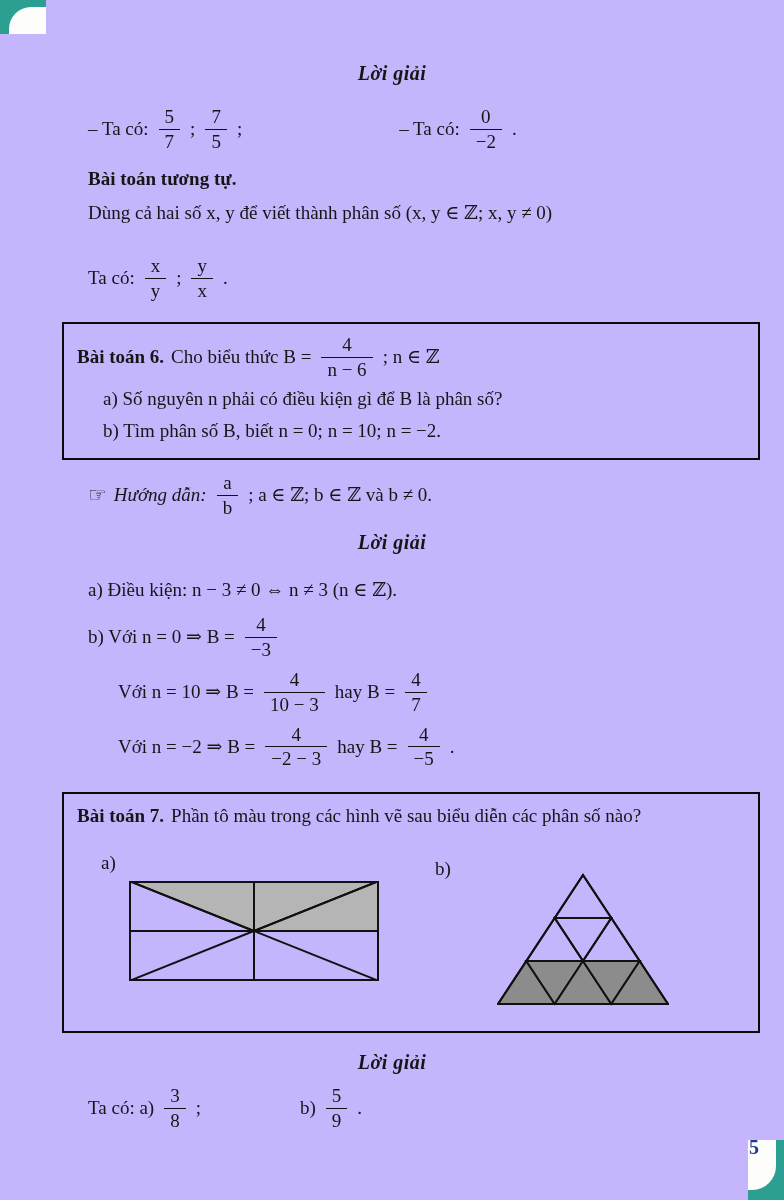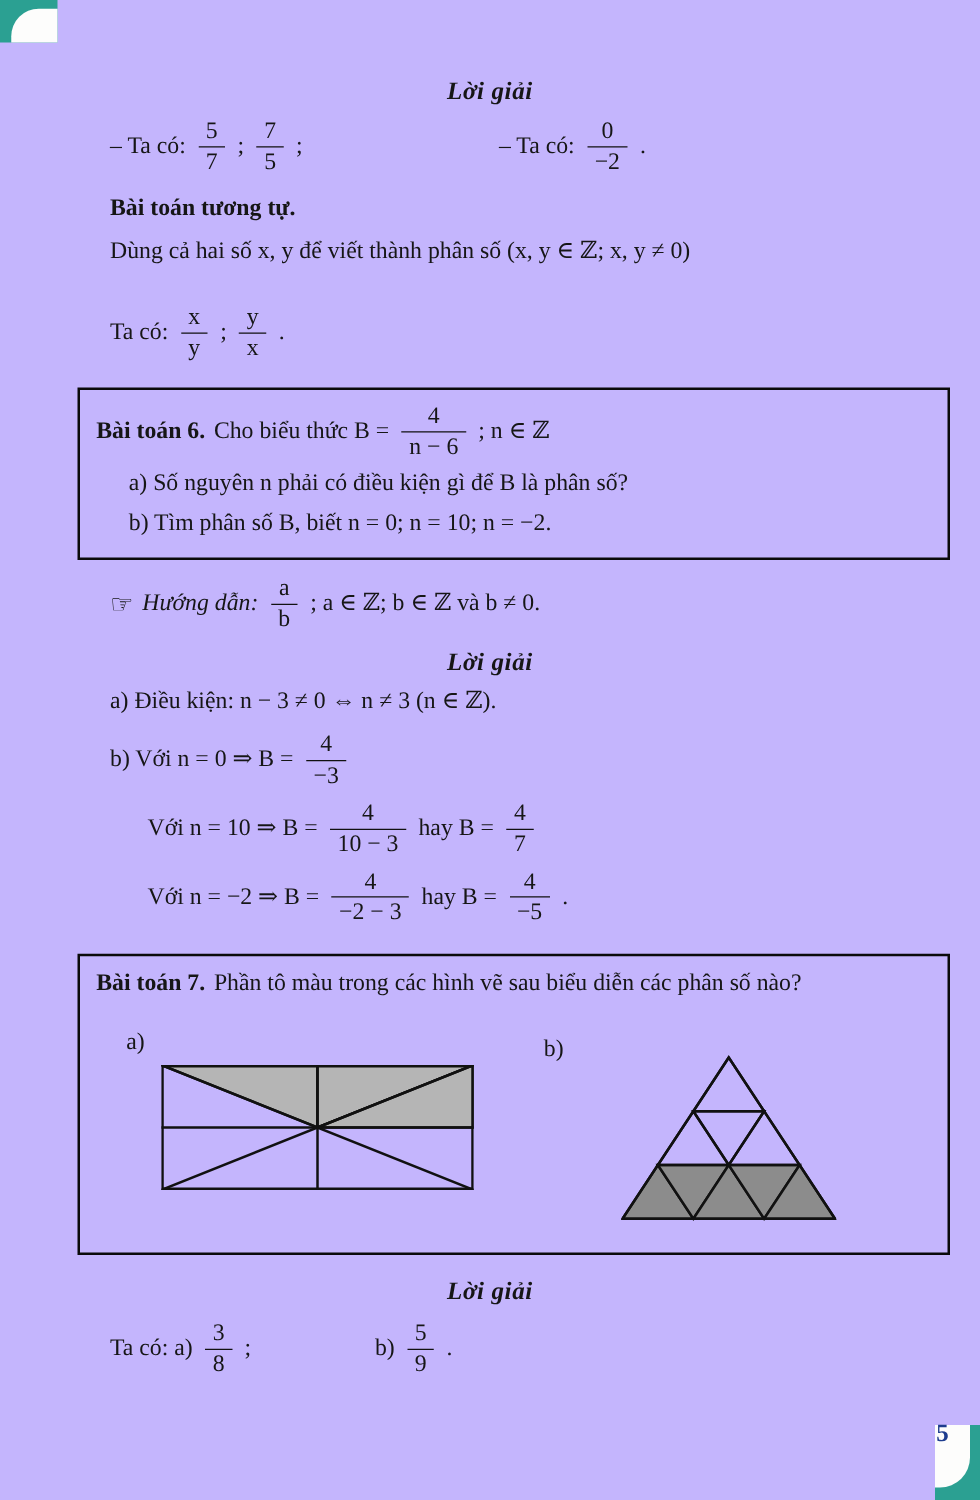--- a/index.html
+++ b/index.html
@@ -68,21 +68,21 @@
 <body>
 
 <div class="page">
   <div class="corner-tl"></div>
   <div class="corner-br"></div>
 
   <div class="content">
 
     <div class="heading">Lời giải</div>
 
-    <div class="row" style="margin-top:8px;">
+    <div class="row" style="margin-top:20px;">
       <span class="ml-body">– Ta có:</span>
       <span class="frac">
         <span class="num">5</span>
         <span class="den">7</span>
       </span>
       <span>;</span>
       <span class="frac">
         <span class="num">7</span>
         <span class="den">5</span>
       </span>
@@ -131,21 +131,21 @@
       <span class="italic">Hướng dẫn:</span>
       <span class="frac">
         <span class="num">a</span>
         <span class="den">b</span>
       </span>
       <span>; a ∈ ℤ; b ∈ ℤ và b ≠ 0.</span>
     </div>
 
     <div class="heading" style="margin-top:10px;">Lời giải</div>
 
-    <div class="ml-body" style="margin-top:6px;">a) Điều kiện: n − 3 ≠ 0 ⇔ n ≠ 3 (n ∈ ℤ).</div>
+    <div class="ml-body" style="margin-top:23px;">a) Điều kiện: n − 3 ≠ 0 ⇔ n ≠ 3 (n ∈ ℤ).</div>
 
     <div class="row" style="margin-top:12px;">
       <span class="ml-body">b) Với n = 0 ⇒ B =</span>
       <span class="frac">
         <span class="num">4</span>
         <span class="den">−3</span>
       </span>
     </div>
 
     <div class="row" style="margin-top:8px;">

